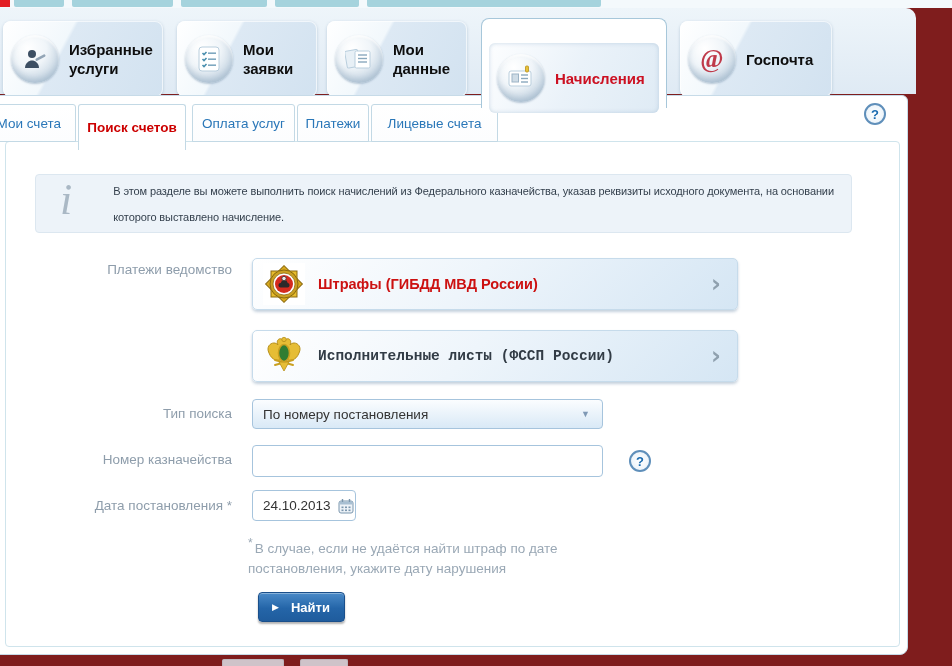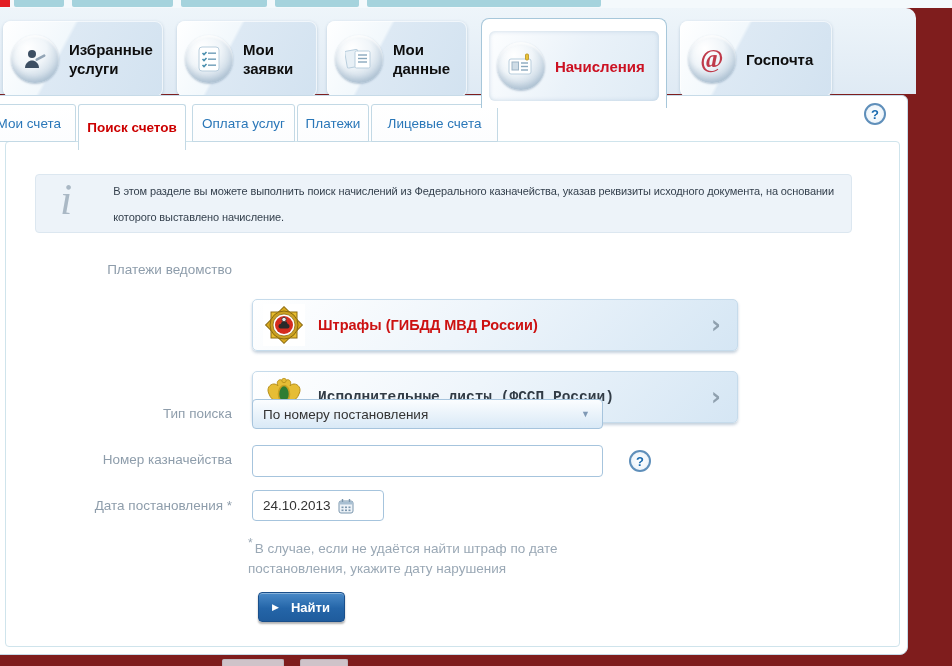--- a/index.html
+++ b/index.html
@@ -20,21 +20,21 @@
     background:linear-gradient(118deg,#ffffff 0%,#f2f8fc 36%,#dde9f4 38%,#d2e2f0 100%);
     box-shadow:0 1px 3px rgba(120,150,180,.45), inset 0 0 0 1px rgba(255,255,255,.65);
     display:flex; align-items:center; cursor:pointer; }
   #tab-favorites{left:3px;width:160px}
   #tab-applications{left:177px;width:140px}
   #tab-data{left:327px;width:140px}
   #tab-gospochta{left:680px;width:152px}
   .active-wrap { position:absolute; left:481px; top:10px; width:186px; height:90px;
     background:#fff; border:1px solid #a7c7da; border-bottom:none; border-radius:8px 8px 0 0;
     z-index:4; }
-  .active-inner { position:absolute; left:7px; top:12px; width:170px; height:70px; border-radius:6px;
+  .active-inner { position:absolute; left:7px; top:24px; width:170px; height:70px; border-radius:6px;
     background:linear-gradient(118deg,#fdfeff,#eaf2f9 50%,#dfebf5);
     box-shadow: inset 0 0 4px rgba(150,180,205,.5); display:flex; align-items:center; cursor:pointer; }
   .nav-icon-circle { width:48px; height:48px; border-radius:50%; margin-left:8px; flex:0 0 auto;
     background:radial-gradient(circle at 35% 28%, #ffffff 0%, #f0f5f9 40%, #ccdae6 72%, #b6c9d8 100%);
     box-shadow:inset 0 -4px 6px rgba(120,150,175,.35), inset 0 2px 2px #fff, 0 1px 2px rgba(100,130,160,.45);
     display:flex; align-items:center; justify-content:center; }
   .nav-label { margin-left:10px; font-size:15px; font-weight:bold; color:#0d0d0d; line-height:19px; }
   .nav-label.red { color:#cc1122; }
   .at-glyph { font-size:25px; font-weight:bold; color:#bf3a4a; font-family:"Liberation Serif", serif; }
 
@@ -67,39 +67,39 @@
   .info-i { font-family:"Liberation Serif", serif; font-style:italic; font-size:44px; color:#aab8c5;
     margin:0 0 8px 24px; line-height:1; }
   .info-text { margin-left:41px; width:740px; font-size:11px; color:#333f4c; line-height:26px; letter-spacing:-0.1px; }
 
   
   .form-label { position:absolute; left:0; width:232px; text-align:right; font-size:13.5px; color:#8e9dab; z-index:3; }
   #lbl-dept{top:262px} #lbl-type{top:406px} #lbl-number{top:452px} #lbl-date{top:498px}
 
   .dept-btn { position:absolute; left:252px; width:486px; height:52px; border:1px solid #c6dbeb; border-radius:5px;
     background:linear-gradient(135deg,#ffffff 0%,#eef5fb 45%,#d5e6f4 100%);
-    box-shadow:0 2px 3px rgba(110,140,170,.4); display:flex; align-items:center; z-index:3; cursor:pointer;margin-top:41px; }
+    box-shadow:0 2px 3px rgba(110,140,170,.4); display:flex; align-items:center; z-index:3; cursor:pointer; }
   #dept-0{top:258px} #dept-1{top:330px}
   .dept-emblem { width:44px; height:44px; margin-left:9px; flex:0 0 auto; }
   .dept-label { margin-left:12px; font-size:14.5px; font-weight:bold; }
   #dept-0 .dept-label{ color:#cc1111; } #dept-1 .dept-label{ color:#323c46;font-family:Liberation Mono, monospace; }
   .chevron { margin-left:auto; margin-right:16px; color:#8fa0ae; font-size:24px; font-weight:bold; line-height:1;
     font-family:"DejaVu Sans", sans-serif; }
 
   .select-box { position:absolute; left:252px; top:399px; width:351px; height:30px; border:1px solid #a6c4dd;
     border-radius:4px; background:linear-gradient(#fbfdff,#d9e9f6); display:flex; align-items:center;
     z-index:3; cursor:pointer; }
   .select-text { margin-left:10px; font-size:13.5px; color:#333; }
   .select-arrow { margin-left:auto; margin-right:12px; color:#7f99b5; font-size:9px; }
 
   .text-input { position:absolute; left:252px; top:445px; width:351px; height:32px; border:1px solid #a6c4dd;
     border-radius:4px; background:#fff; font-size:14px; color:#333; padding:0 10px; z-index:3;
     font-family:"Liberation Sans", sans-serif; outline:none; }
 
-  .date-box { position:absolute; left:252px; top:490px; width:132px; height:31px; border:1px solid #a6c4dd;
+  .date-box { position:absolute; left:252px; top:490px; width:104px; height:31px; border:1px solid #a6c4dd;
     border-radius:4px; background:#fff; display:flex; align-items:center; z-index:3; cursor:text; }
   .date-text { margin-left:10px; font-size:13.5px; color:#333; }
   .cal-icon { margin-left:7px; display:flex; cursor:pointer; }
 
   .footnote { position:absolute; left:248px; top:533px; width:355px; font-size:13.5px; color:#9aa8b5;
     line-height:20px; z-index:3; }
   .footnote .star { font-size:12px; vertical-align:6px; margin-right:2px; }
 
   .find-btn { position:absolute; left:258px; top:592px; width:87px; height:30px; border:1px solid #1a4f8b;
     border-radius:4px; background:linear-gradient(#4a8ac8,#2465a8 55%,#1f5c9d);

